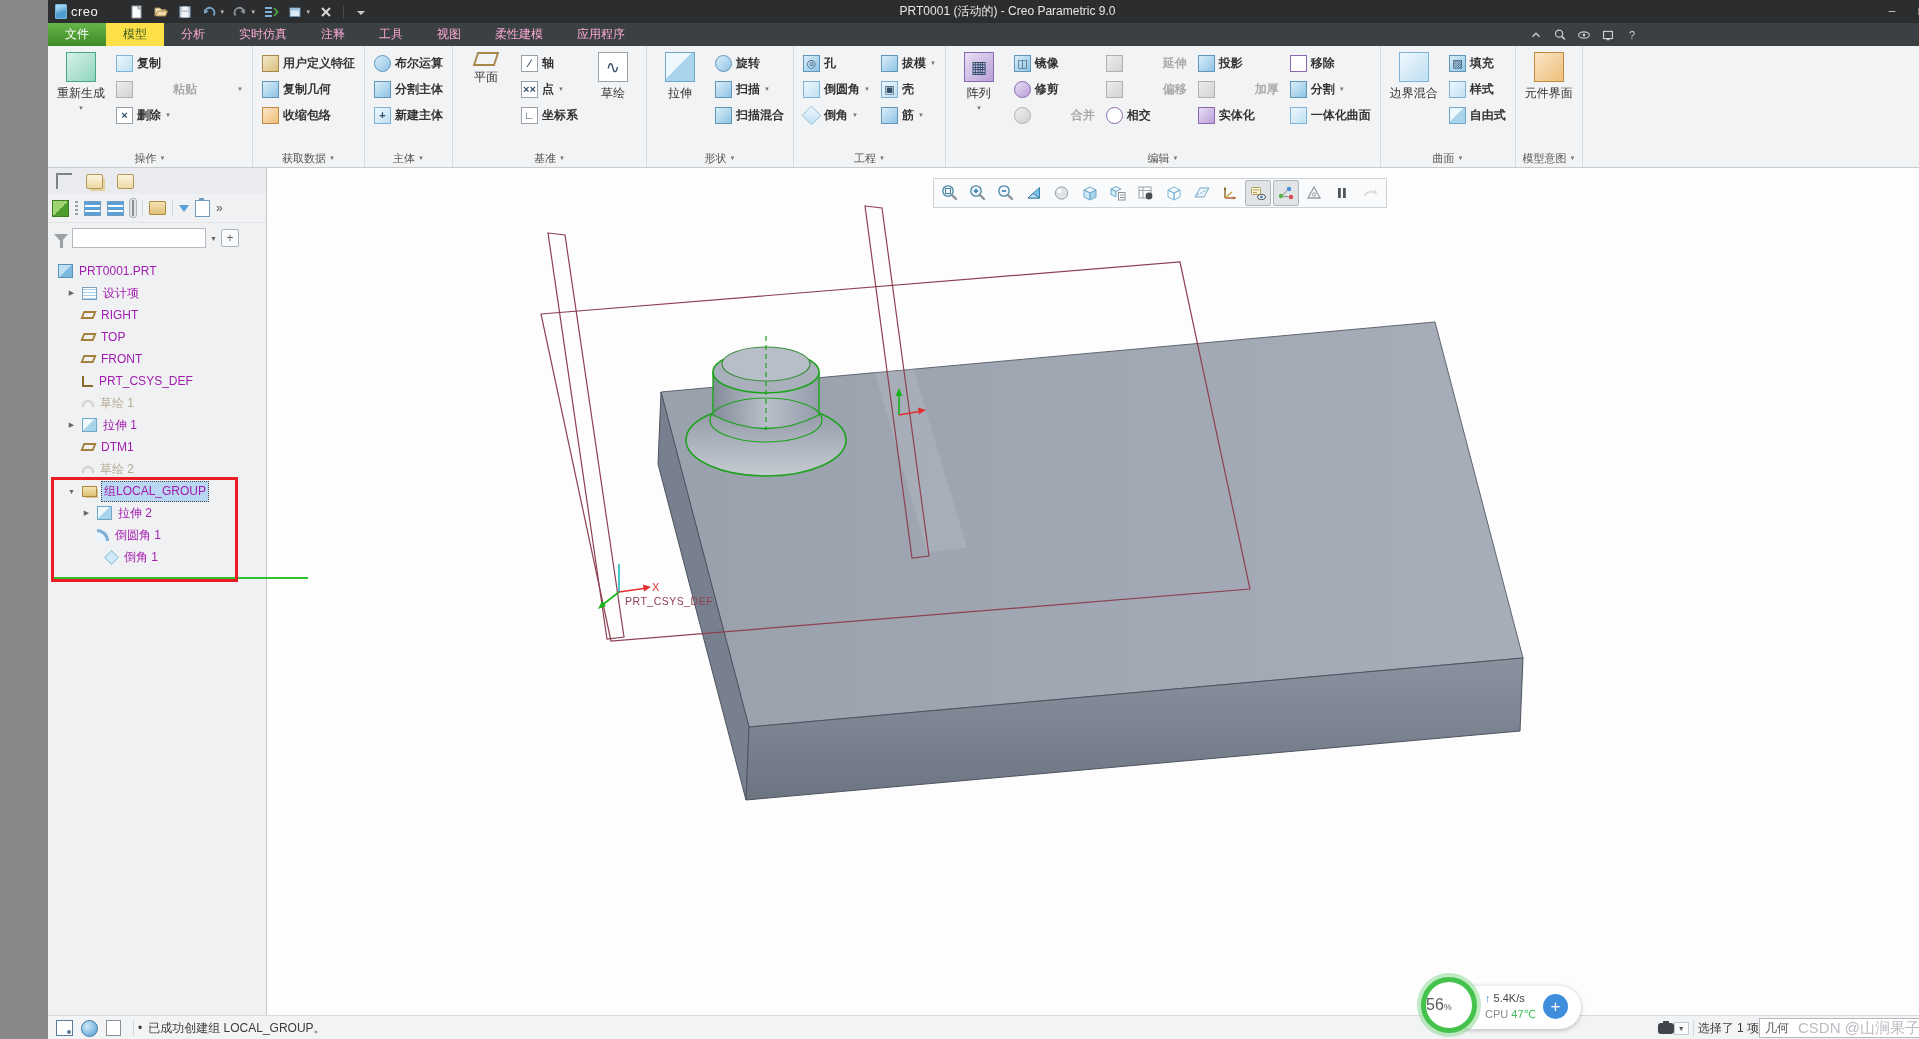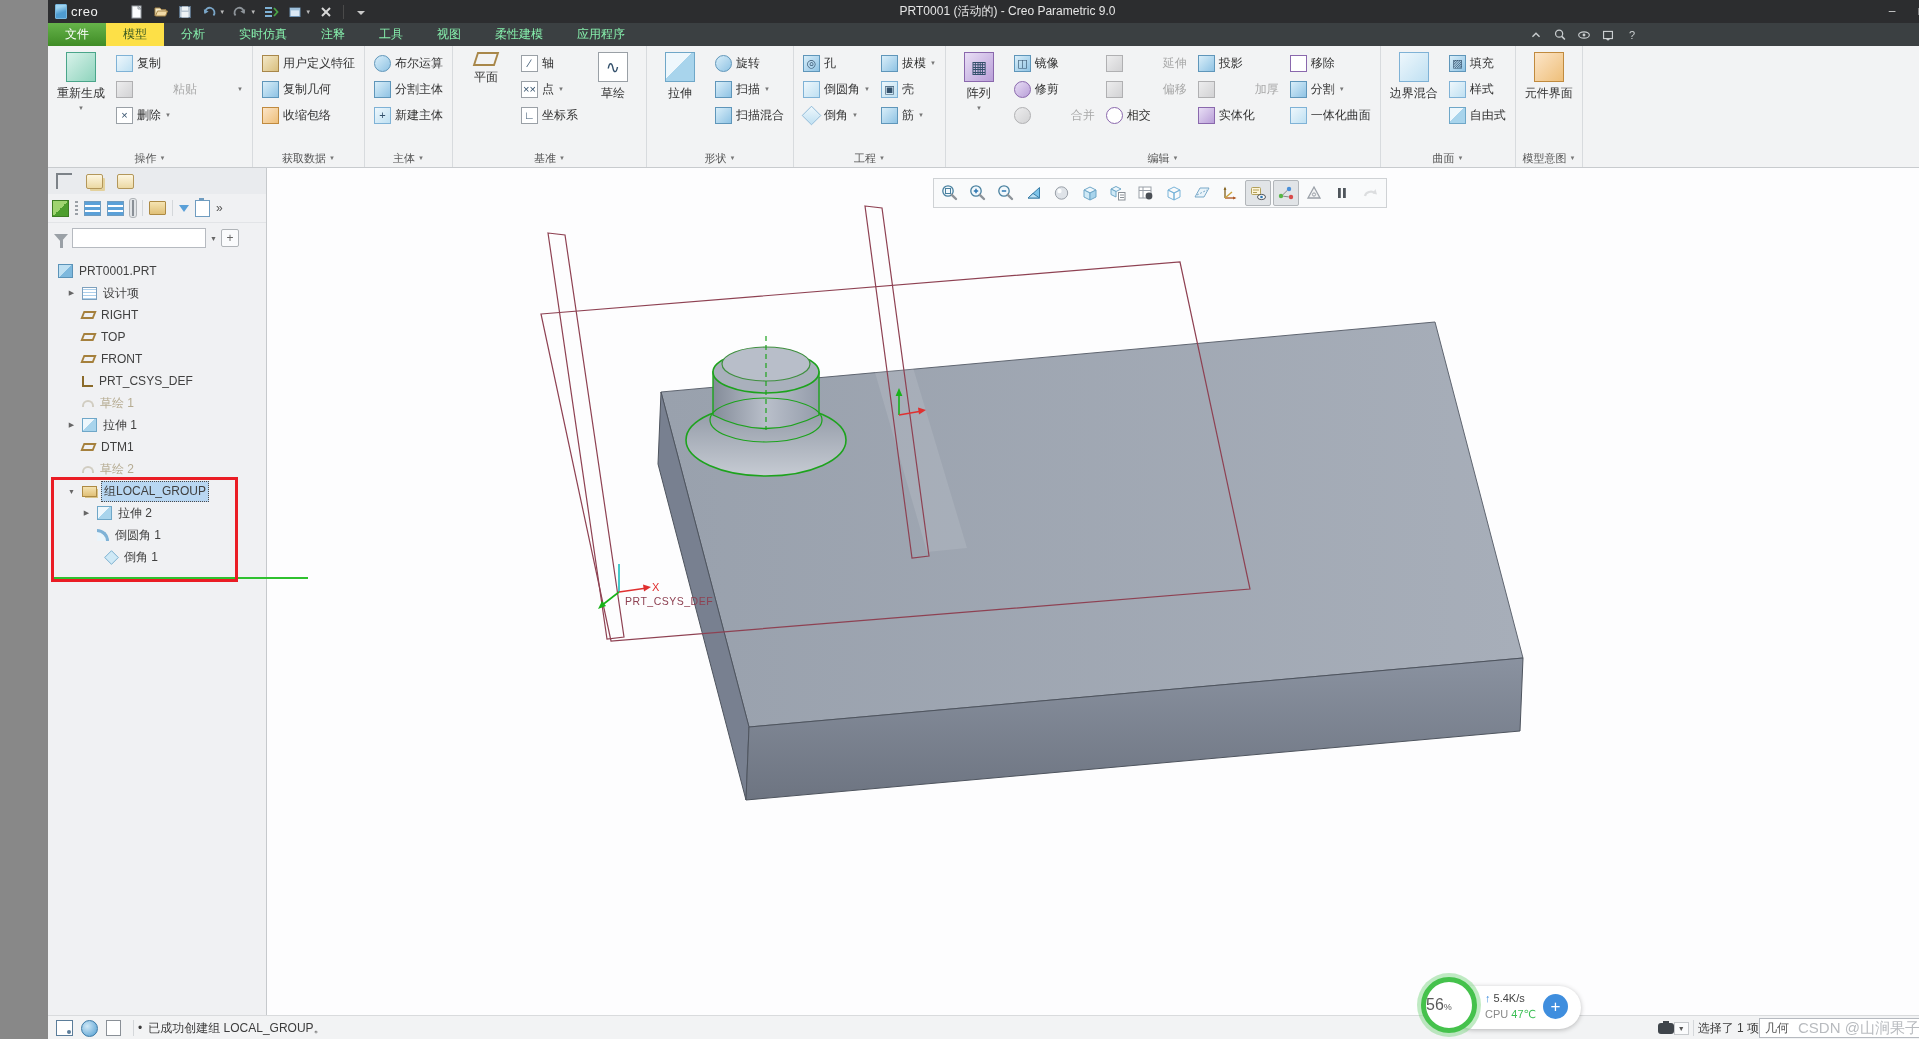--- a/index.html
+++ b/index.html
@@ -14,32 +14,32 @@
   .logo-text{font-size:13px;color:#f2f2f2;letter-spacing:.5px;}
   .qat{display:flex;align-items:center;margin-left:28px;gap:2px;}
   .qbtn{display:flex;align-items:center;height:20px;padding:0 2px;}
   .qarr{font-size:6px;color:#b9b9b9;margin-left:1px;}
   .qsep{width:1px;height:14px;background:#4a4a4a;margin:0 4px;}
   .tb-title{position:absolute;left:50%;transform:translateX(-50%);font-size:12px;color:#e6e6e6;white-space:nowrap;}
   .winbtns{position:absolute;right:0;top:0;display:flex;height:23px;}
   .winbtn{width:30px;text-align:center;line-height:23px;color:#d0d0d0;font-size:12px;}
   
   .tabbar{position:absolute;left:0;top:23px;width:100%;height:23px;background:#3b4042;display:flex;}
-  .tab{padding:0 17px;line-height:23px;font-size:12px;color:#86efac;white-space:nowrap;}
+  .tab{padding:0 17px;line-height:23px;font-size:12px;color:#f9a8d4;white-space:nowrap;}
   .tab.file{background:linear-gradient(#66b34a,#3f8c26);color:#fff;}
   .tab.active{background:#fde047;color:#3c5a22;}
   .tabtools{position:absolute;left:1480px;top:0;height:23px;display:flex;align-items:center;gap:8px;}
   .ttool{display:flex;align-items:center;justify-content:center;width:16px;height:16px;color:#c9cdcf;font-size:11px;}
   
   .ribbon{position:absolute;left:0;top:46px;width:100%;height:121px;background:#f2f3f4;
           border-bottom:1px solid #c8cbce;display:flex;}
   .rgroup{display:flex;flex-direction:column;border-right:1px solid #d8dbde;padding:2px 5px 0 5px;}
   .rgc{flex:1;display:flex;gap:3px;}
   .rcol{display:flex;flex-direction:column;padding-top:2px;}
-  .rbtn{display:flex;align-items:center;height:26px;padding:0 4px;gap:4px;color:#333;white-space:nowrap;}
+  .rbtn{display:flex;align-items:center;height:26px;padding:0 4px;gap:4px;color:#333;white-space:nowrap;font-weight:bold;}
   .rbtn.dis,.rbig.dis{color:#a9a9a9;gap:40px;}
   .rbig{display:flex;flex-direction:column;align-items:center;justify-content:flex-start;
         padding:4px 4px 0 4px;gap:3px;color:#333;min-width:48px;white-space:nowrap;}
   .glabel{height:18px;display:flex;align-items:center;justify-content:center;gap:3px;
           font-size:11px;color:#555;}
   .garr,.rarr{font-size:6px;color:#777;}
   .ric{width:17px;height:17px;flex:none;display:flex;align-items:center;justify-content:center;
        font-size:11px;color:#33506b;border:1px solid transparent;box-sizing:border-box;}
   .ricb{width:30px;height:30px;flex:none;display:flex;align-items:center;justify-content:center;
         font-size:17px;color:#33506b;border:1px solid transparent;box-sizing:border-box;}
@@ -82,21 +82,21 @@
   .i-funnel{width:0;height:0;border-left:7px solid transparent;border-right:7px solid transparent;border-top:8px solid #9aa0a6;position:relative;}
   .i-funnel::after{content:"";position:absolute;left:-1.5px;top:-2px;width:3px;height:8px;background:#9aa0a6;}
   .lp-input{width:132px;height:18px;background:#fff;border:1px solid #b6bac0;display:flex;align-items:center;}
   .lp-input input{flex:1;border:none;outline:none;font-size:11px;padding:0 4px;background:transparent;}
   .lp-clear{color:#9aa0a6;font-size:11px;padding-right:4px;}
   .lp-dd{font-size:7px;color:#666;}
   .lp-add{width:16px;height:16px;border:1px solid #b0b4b8;border-radius:2px;display:flex;align-items:center;justify-content:center;color:#666;background:#fafbfc;}
   .tree{position:absolute;left:0;top:92px;width:218px;}
   .trow{display:flex;align-items:center;height:22px;gap:4px;}
   .tarrow{width:13px;flex:none;font-size:7px;color:#666;text-align:center;}
-  .tlabel{font-size:12px;color:#404040;padding:1px 2px;white-space:nowrap;}
+  .tlabel{font-size:12px;color:#a21caf;padding:1px 2px;white-space:nowrap;}
   .tlabel.sel{background:#b9d7f2;border:1px dotted #4a4a4a;}
   .tlabel.dim{color:#b5ab91;}
   .ti{width:15px;height:13px;flex:none;box-sizing:border-box;}
   .ti.dim{opacity:.55;}
   .ti-part{background:linear-gradient(135deg,#bfe0f2 0 50%,#7db8dd 50%);border:1px solid #5b93b8;height:14px;}
   .ti-design-items{background:#fff;border:1px solid #7da0bd;background-image:repeating-linear-gradient(#5aa0d8 1px,transparent 2px 4px);}
   .ti-plane{background:transparent;border:2px solid #a5803c;transform:skewX(-22deg);width:13px;height:8px;}
   .ti-csys{border-left:2px solid #8a6a2a;border-bottom:2px solid #8a6a2a;width:11px;height:11px;background:transparent;}
   .ti-sketch{width:12px;height:7px;border:2px solid #b9b09a;border-bottom:none;border-radius:10px 10px 0 0;background:transparent;}
   .ti-extrude{background:linear-gradient(135deg,#eef7fc 0 45%,#a8d4ec 45%);border:1px solid #6fa7c8;height:14px;}

